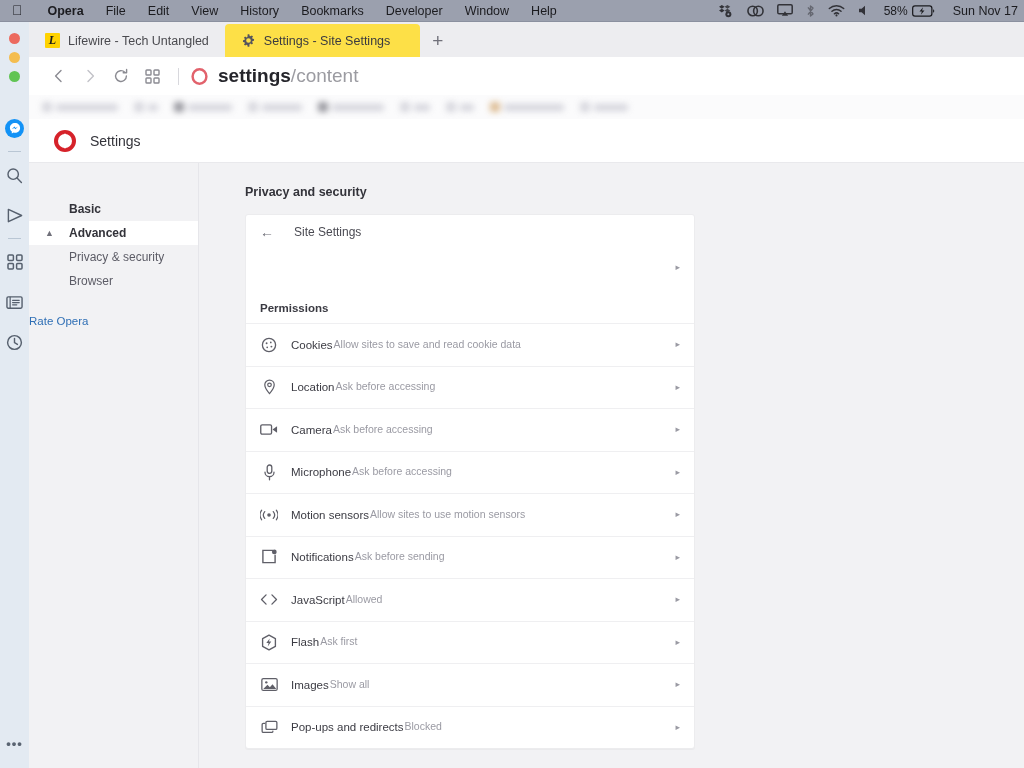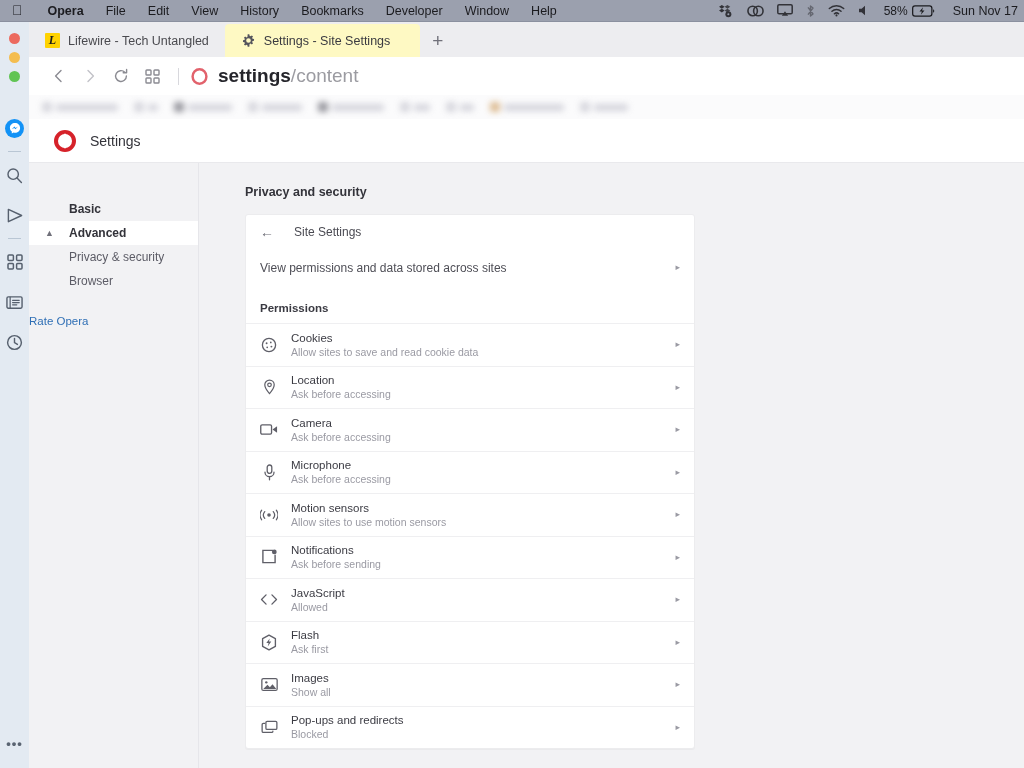--- a/index.html
+++ b/index.html
@@ -52,21 +52,21 @@
   .tabstrip {
     position:absolute; left:29px; top:22px; width:995px; height:35px;
     background:#ededf0; display:flex; align-items:flex-end;
   }
   .tab {
     height:33px; display:flex; align-items:center; gap:8px;
     padding:0 16px; font-size:12.5px; color:#4a4a4f;
     max-width:200px; white-space:nowrap; overflow:hidden;
   }
   .tab.inactive { background:#ededf0; }
-  .tab.active { background:#fef9c3; color:#3a3a40; border-radius:4px 4px 0 0; min-width:195px; }
+  .tab.active { background:#fde047; color:#3a3a40; border-radius:4px 4px 0 0; min-width:195px; }
   .tab-fav { width:15px; height:15px; flex:0 0 15px; display:flex; align-items:center; justify-content:center; }
   .fav-l { width:15px; height:15px; background:#ffd200; color:#1a1a1a;
            font-family:"Liberation Serif", serif; font-style:italic; font-weight:bold;
            font-size:12px; display:flex; align-items:center; justify-content:center; border-radius:1px; }
   .tab-title { overflow:hidden; text-overflow:ellipsis;text-align:right; }
   .newtab { width:36px; height:33px; display:flex; align-items:center; justify-content:center;
             color:#70707a; font-size:19px; font-weight:300; }
 
   .navbar {
     position:absolute; left:29px; top:57px; width:995px; height:38px;
@@ -146,21 +146,21 @@
     height:37px; display:flex; align-items:center; padding:0 14px;
     font-size:12px; color:#4e4e56;
   }
   .plain-row .chev { margin-left:auto; }
   .perm-head { font-size:11.5px; font-weight:bold; color:#3a3a42; padding:16px 14px 9px 14px; }
   .perm-row {
     height:42.5px; display:flex; align-items:center; gap:13px;
     padding:0 14px; border-top:1px solid #efeff1;
   }
   .perm-ic { width:18px; flex:0 0 18px; display:flex; align-items:center; justify-content:center; color:#5f5f68; }
-  .perm-txt { display:flex; flex-direction:column; gap:1px; line-height:1.22; }
+  .perm-txt { display:flex; flex-direction:row; gap:1px; line-height:1.22; }
   .perm-name { font-size:11.5px; color:#3b3b43; }
   .perm-sub { font-size:10.5px; color:#9a9aa3; }
   .chev { margin-left:auto; color:#9a9aa3; font-size:9px; line-height:1; }
   svg { display:block; }
 </style>
 </head>
 <body>
 
 <div class="menubar">
   <div class="mb-apple"></div>
@@ -430,21 +430,20 @@
     <div class="content">
       <div class="sec-title">Privacy and security</div>
 
       <div class="card">
         <div class="card-head">
           <span class="back-arrow">←</span>
           <span>Site Settings</span>
         </div>
 
         <div class="plain-row">
-          <span>View permissions and data stored across sites</span>
           <span class="chev">▸</span>
         </div>
 
         <div class="perm-head">Permissions</div>
 
         <div class="perm-row">
           <span class="perm-ic">
             <svg width="16" height="16" viewBox="0 0 16 16">
               <circle cx="8" cy="8" r="6.6" fill="none" stroke="currentColor" stroke-width="1.3"></circle>
               <circle cx="5.6" cy="6.2" r=".95" fill="currentColor"></circle>

